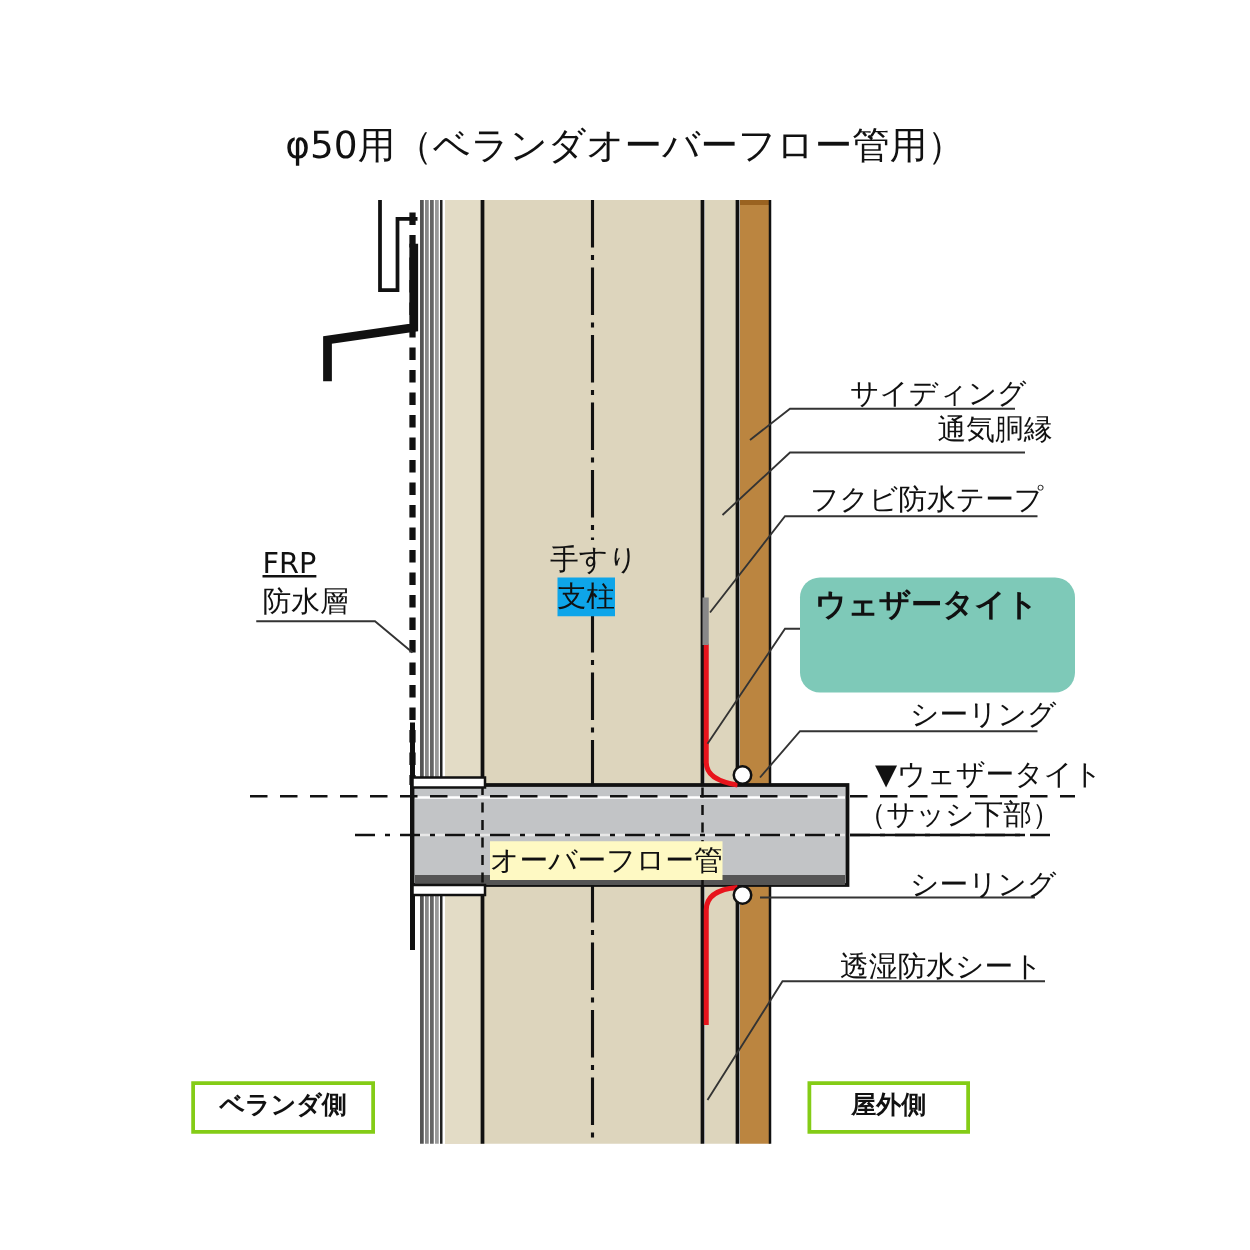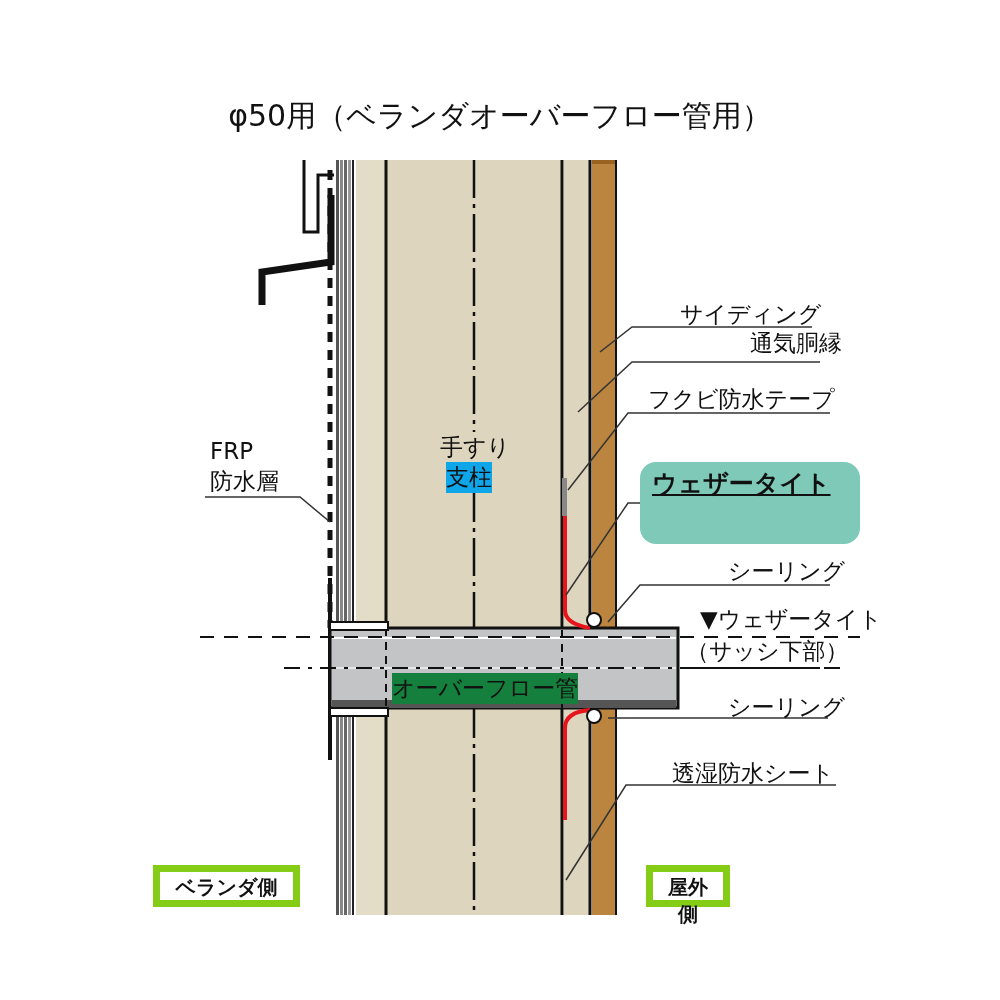--- a/index.html
+++ b/index.html
@@ -2,26 +2,26 @@
 <html><head>
 <meta charset="utf-8">
 <style>
   html, body { margin:0; padding:0; background:#ffffff; }
   body { width:1000px; height:1000px; position:relative; overflow:hidden;
          font-family: "DejaVu Sans", "Liberation Sans", sans-serif; color:#111; }
   svg { position:absolute; left:0; top:0; }
   .title { position:absolute; left:0; width:1000px; top:96px; text-align:center;
            font-size:30px; letter-spacing:0px; color:#111; }
   .lbl { position:absolute; font-size:23px; white-space:nowrap; color:#111; }
-  .callout { position:absolute; left:640px; top:462px; width:220px; height:82px;
-             background:#7ec9b8; border-radius:16px; padding:4px 12px; box-sizing:border-box;text-decoration:underline; }
+  .callout { position:absolute; left:640px; top:462px; width:220px; height:92px;
+             background:#7ec9b8; border-radius:16px; padding:4px 12px; box-sizing:border-box; }
   .callout .l1 { font-size:25px; font-weight:bold; line-height:36px; }
   .callout .l2 { font-size:25px; font-weight:bold; line-height:34px; }
   .callout .l2 small { font-size:19px; font-weight:bold; margin-left:6px; }
-  .sidebox { position:absolute; border:7px solid #84cc16; background:#fff; font-size:20px;
+  .sidebox { position:absolute; border:3px solid #84cc16; background:#fff; font-size:20px;
              font-weight:bold; padding:2px 8px; box-sizing:border-box; text-align:center; }
 </style>
 </head>
 <body>
 
 <div class="title">φ50用（ベランダオーバーフロー管用）</div>
 
 <svg width="1000" height="1000" viewBox="0 0 1000 1000">
 
   <g>
@@ -86,31 +86,31 @@
     <polyline points="608,718 828,718"></polyline>
     <polyline points="566,880 626,785 836,785"></polyline>
     <polyline points="205,497 300,497 330,522"></polyline>
   </g>
 </svg>
 
 <div class="lbl" style="left:680px; top:299px;">サイディング</div>
 <div class="lbl" style="left:714px; top:328px;margin-left:36px;">通気胴縁</div>
 <div class="lbl" style="left:648px; top:384px;">フクビ防水テープ</div>
 
-<div class="lbl" style="left:210px; top:438px;">FRP</div>
+<div class="lbl" style="left:210px; top:438px;text-decoration:underline;">FRP</div>
 <div class="lbl" style="left:210px; top:466px;text-align:right;">防水層</div>
 
 <div class="lbl" style="left:440px; top:432px; background:#ddd5bd;text-align:center;">手すり</div>
 <div class="lbl" style="left:446px; top:462px; background:#0ea5e9;">支柱</div>
 
 <div class="callout">
   <div class="l1">ウェザータイト</div>
 </div>
 
 <div class="lbl" style="left:728px; top:556px;">シーリング</div>
 <div class="lbl" style="left:700px; top:604px;">▼ウェザータイト</div>
 <div class="lbl" style="left:686px; top:636px;">（サッシ下部）</div>
-<div class="lbl" style="left:392px; top:673px; background:#15803d;text-align:center;">オーバーフロー管</div>
+<div class="lbl" style="left:392px; top:673px; background:#fef9c3;text-align:center;">オーバーフロー管</div>
 <div class="lbl" style="left:728px; top:692px;">シーリング</div>
 <div class="lbl" style="left:672px; top:758px;">透湿防水シート</div>
 
 <div class="sidebox" style="left:153px; top:865px; width:147px; height:42px;">ベランダ側</div>
-<div class="sidebox" style="left:646px; top:865px; width:84px; height:42px;">屋外側</div>
+<div class="sidebox" style="left:646px; top:865px; width:130px; height:42px;">屋外側</div>
 
 </body></html>

